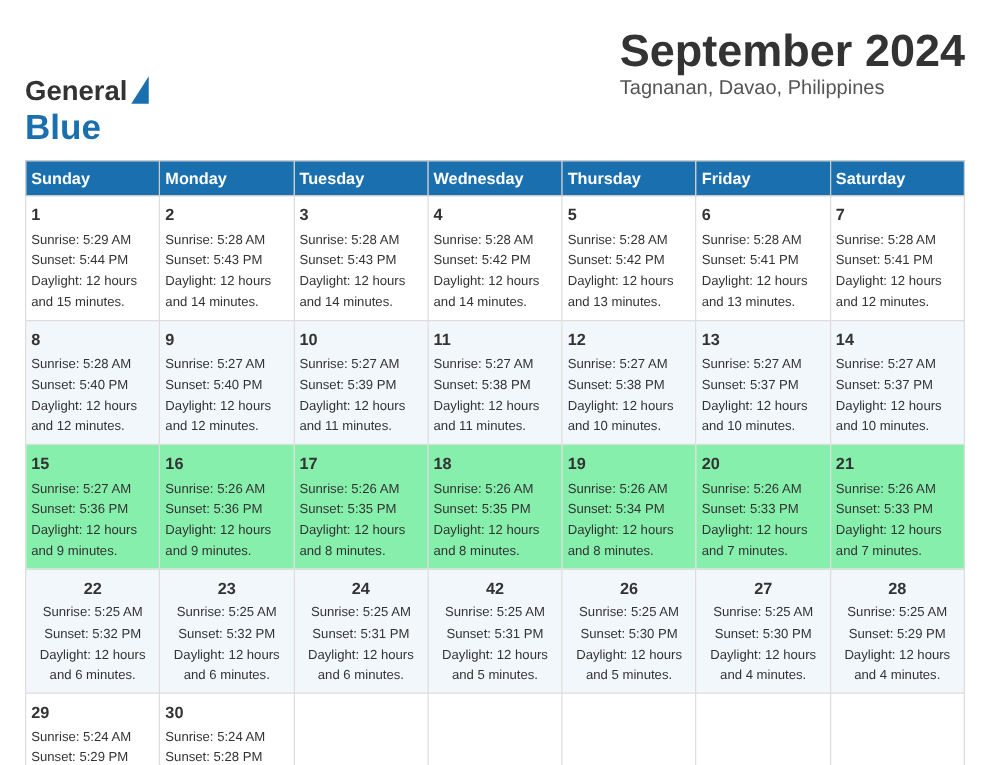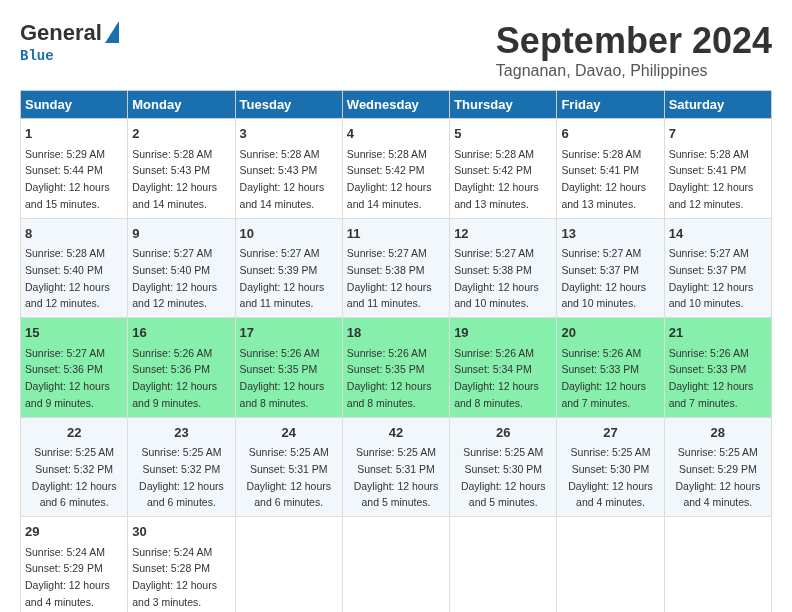--- a/index.html
+++ b/index.html
@@ -13,20 +13,21 @@
     .header-area {
       display: flex;
       justify-content: space-between;
       align-items: flex-start;
       margin-bottom: 10px;
     }
     .logo {
       display: flex;
       flex-direction: column;
       align-items: flex-start;
+      margin-top: 40px;
     }
     .logo-row {
       display: flex;
       align-items: center;
     }
     .title-area {
     }
     .main-title {
       font-size: 36px;
       font-weight: bold;
@@ -79,21 +80,21 @@
 </head>
 <body>
 
 <div class="header-area">
   <div class="logo">
     <div class="logo-row">
       <span style="font-size:22px;font-weight:bold;color:#333;">General</span>
       <span style="display:inline-block;width:0;height:0;border-left:14px solid transparent;border-bottom:22px solid #1a6faf;margin-left:3px;margin-bottom:2px;"></span>
     </div>
     <div>
-      <span style="font-size:14px;font-weight:bold;color:#1a6faf;font-family:Liberation Mono, monospace;">Blue</span>
+      <span style="font-size:28px;font-weight:bold;color:#1a6faf;">Blue</span>
     </div>
   </div>
   <div class="title-area">
     <div class="main-title">September 2024</div>
     <div class="sub-title">Tagnanan, Davao, Philippines</div>
   </div>
 </div>
 
 <table>
   <thead>

